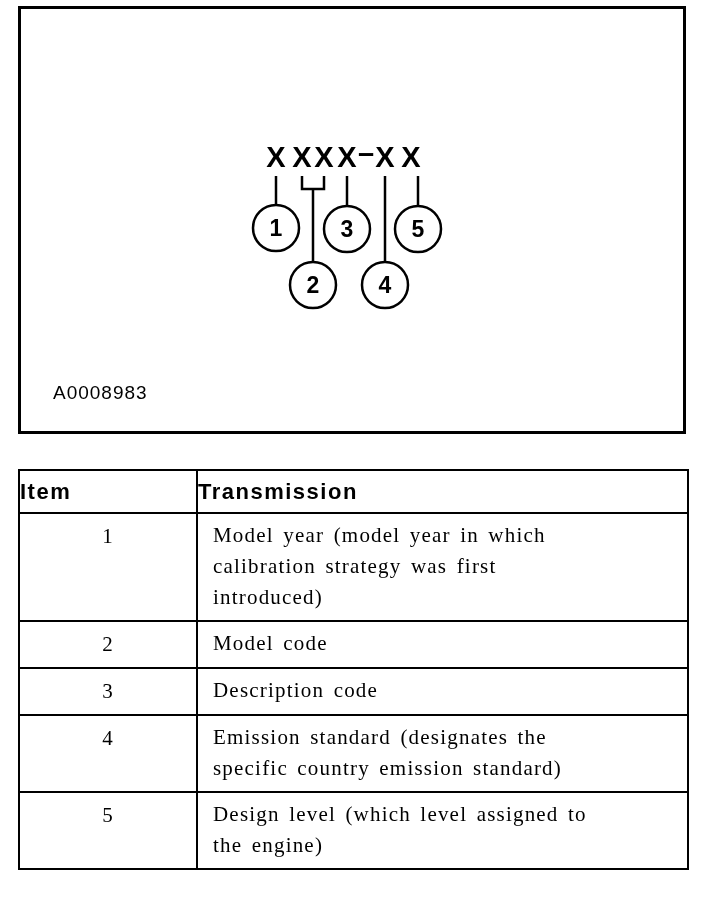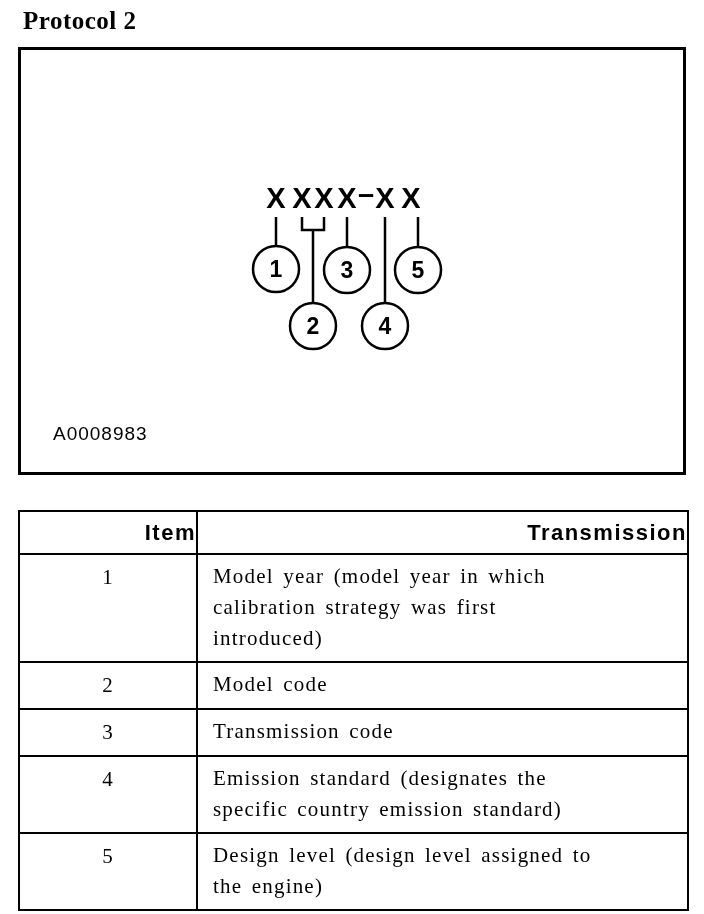--- a/index.html
+++ b/index.html
@@ -85,21 +85,21 @@
   }
   .data-table th,
   .data-table td {
     border: 2px solid #000000;
   }
   .data-table th {
     font-family: "Liberation Sans", sans-serif;
     font-size: 22px;
     font-weight: bold;
     letter-spacing: 1.5px;
-    text-align: right;
+    text-align: left;
     vertical-align: middle;
     height: 41px;
     padding: 0;
   }
   .item-cell {
     font-family: "Liberation Serif", serif;
     font-size: 21px;
     line-height: 31px;
     text-align: center;
     vertical-align: top;
@@ -115,21 +115,20 @@
     letter-spacing: 1.2px;
     word-spacing: 3px;
     white-space: pre-line;
   }
 </style>
 </head>
 <body>
 
 <div class="page">
 
-  <h1 class="page-title">Protocol 2</h1>
 
   <div class="diagram-box">
     <svg viewBox="0 0 662 422">
 
       <text class="code-x" x="255" y="158">X</text>
       <text class="code-x" x="281" y="158">X</text>
       <text class="code-x" x="303" y="158">X</text>
       <text class="code-x" x="326" y="158">X</text>
       <text class="code-dash" x="345" y="154">–</text>
       <text class="code-x" x="364" y="158">X</text>
@@ -174,28 +173,28 @@
         <td class="desc-cell">Model year (model year in which
 calibration strategy was first
 introduced)</td>
       </tr>
       <tr>
         <td class="item-cell">2</td>
         <td class="desc-cell">Model code</td>
       </tr>
       <tr>
         <td class="item-cell">3</td>
-        <td class="desc-cell">Transmission code</td>
+        <td class="desc-cell">Description code</td>
       </tr>
       <tr>
         <td class="item-cell">4</td>
         <td class="desc-cell">Emission standard (designates the
 specific country emission standard)</td>
       </tr>
       <tr>
         <td class="item-cell">5</td>
-        <td class="desc-cell">Design level (design level assigned to
+        <td class="desc-cell">Design level (which level assigned to
 the engine)</td>
       </tr>
     </tbody>
   </table>
 
 </div>
 
 </body></html>

